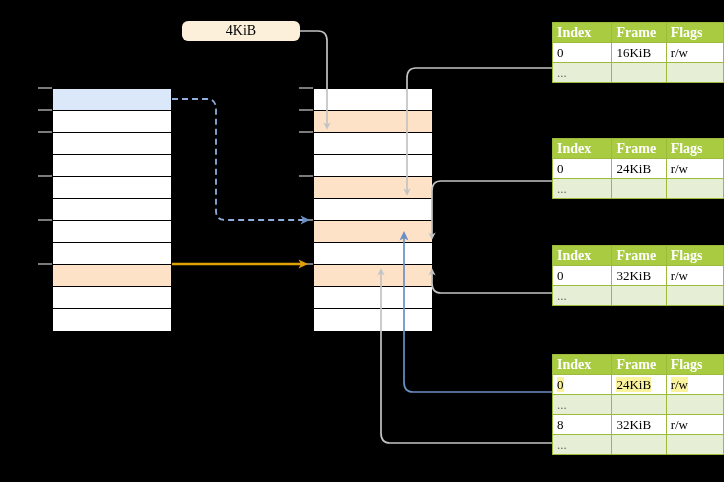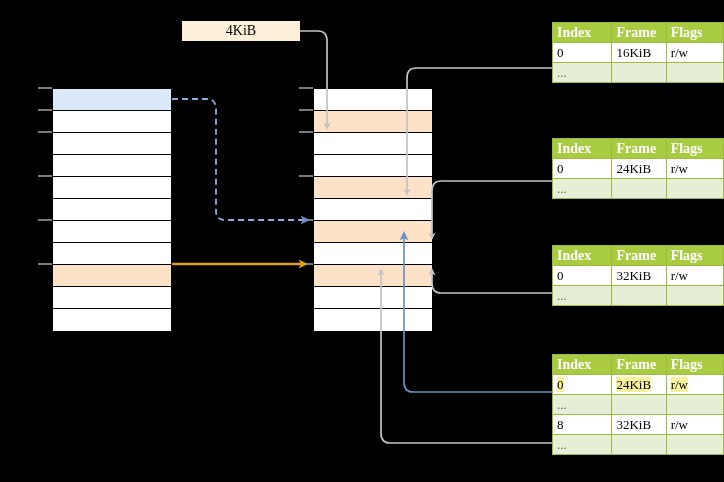--- a/index.html
+++ b/index.html
@@ -30,21 +30,21 @@
   .hl{background:#faf39e;}
   .cw-idx{width:56px;}
   .cw-frm{width:51px;}
   .cw-flg{width:54px;}
 </style>
 </head>
 <body>
 
 <div id="stage">
 
-  <div class="sizelabel" id="size-label" style="left: 182px; top: 21px; width: 118px; height: 20px;">4KiB</div>
+  <div class="sizelabel" id="size-label" style="left: 182px; top: 21px; width: 118px; height: 20px; border-radius: 6px;">4KiB</div>
 
   <div class="col" id="virtual-column" style="left: 52px; top: 88px; width: 120px; height: 242px;">
       <div class="cell blue" style="height: 22px;"></div>
       <div class="cell" style="height: 22px;"></div>
       <div class="cell" style="height: 22px;"></div>
       <div class="cell" style="height: 22px;"></div>
       <div class="cell" style="height: 22px;"></div>
       <div class="cell" style="height: 22px;"></div>
       <div class="cell" style="height: 22px;"></div>
       <div class="cell" style="height: 22px;"></div>

